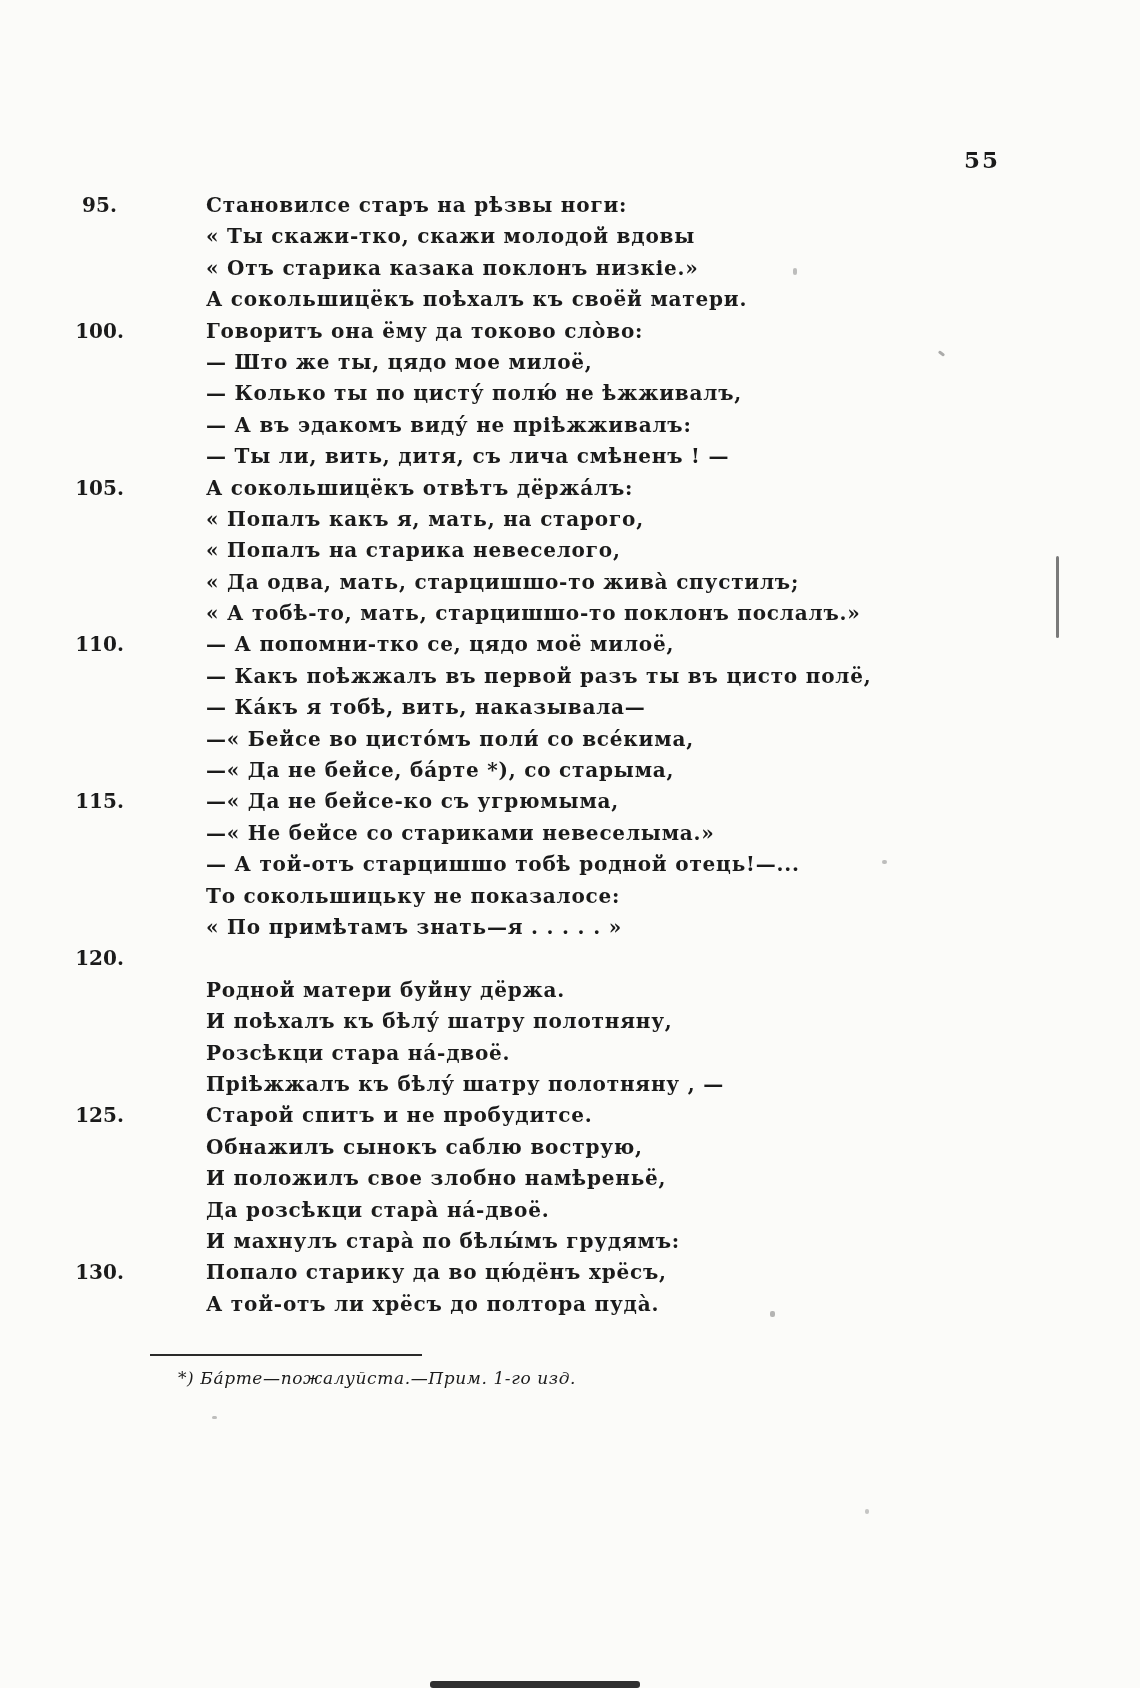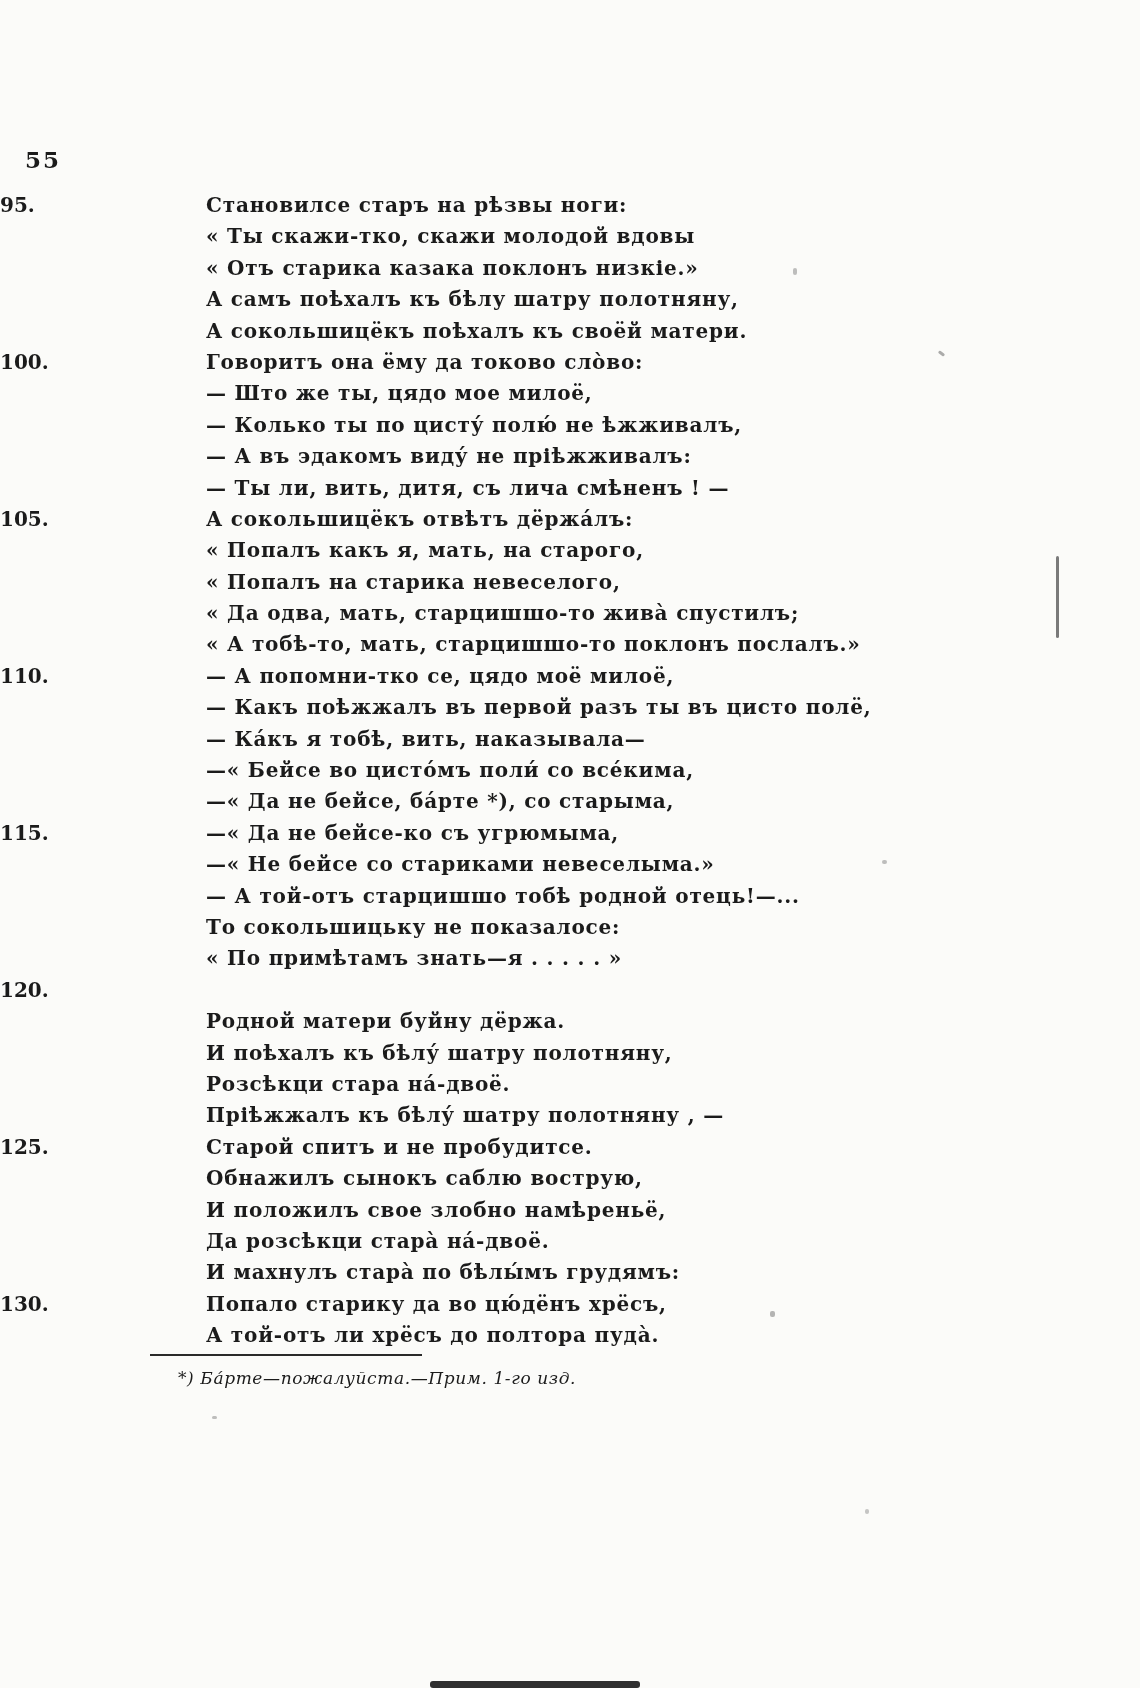--- a/index.html
+++ b/index.html
@@ -15,43 +15,42 @@
     background: #fbfbf9;
     overflow: hidden;
     font-family: "DejaVu Serif", serif;
     color: #1b1b1b;
   }
   .page-number {
     position: absolute;
     top: 146px;
     left: 0;
     width: 1000px;
-    text-align: left;
+    text-align: right;
     font-size: 23px;
     font-weight: 700;
     letter-spacing: 2px;
-    margin-left: 25px;
   }
   .verse {
     position: absolute;
     top: 190px;
     left: 0;
     width: 1140px;
   }
   .line {
     display: flex;
     align-items: baseline;
     height: 31.4px;
     line-height: 31.4px;
     white-space: nowrap;
   }
   .num {
     width: 206px;
     flex: 0 0 206px;
-    text-align: left;
+    text-align: center;
     padding-right: 7px;
     box-sizing: border-box;
     font-size: 20px;
     font-weight: 700;
   }
   .txt {
     font-size: 20px;
     font-weight: 700;
     letter-spacing: 0.8px;
     text-align: right;
@@ -116,24 +115,20 @@
       <div class="line">
         <span class="num"></span>
         <span class="txt">« Ты скажи-тко, скажи молодой вдовы</span>
       </div>
       <div class="line">
         <span class="num"></span>
         <span class="txt">« Отъ старика казака поклонъ низкіе.»</span>
       </div>
       <div class="line">
         <span class="num"></span>
-        <span class="txt">А самъ поѣхалъ къ бѣлу шатру полотняну,</span>
-      </div>
-      <div class="line">
-        <span class="num"></span>
         <span class="txt">А сокольшицёкъ поѣхалъ къ своёй матери.</span>
       </div>
       <div class="line">
         <span class="num">100.</span>
         <span class="txt">Говоритъ она ёму да токово сло̀во:</span>
       </div>
       <div class="line">
         <span class="num"></span>
         <span class="txt">— Што же ты, цядо мое милоё,</span>
       </div>

